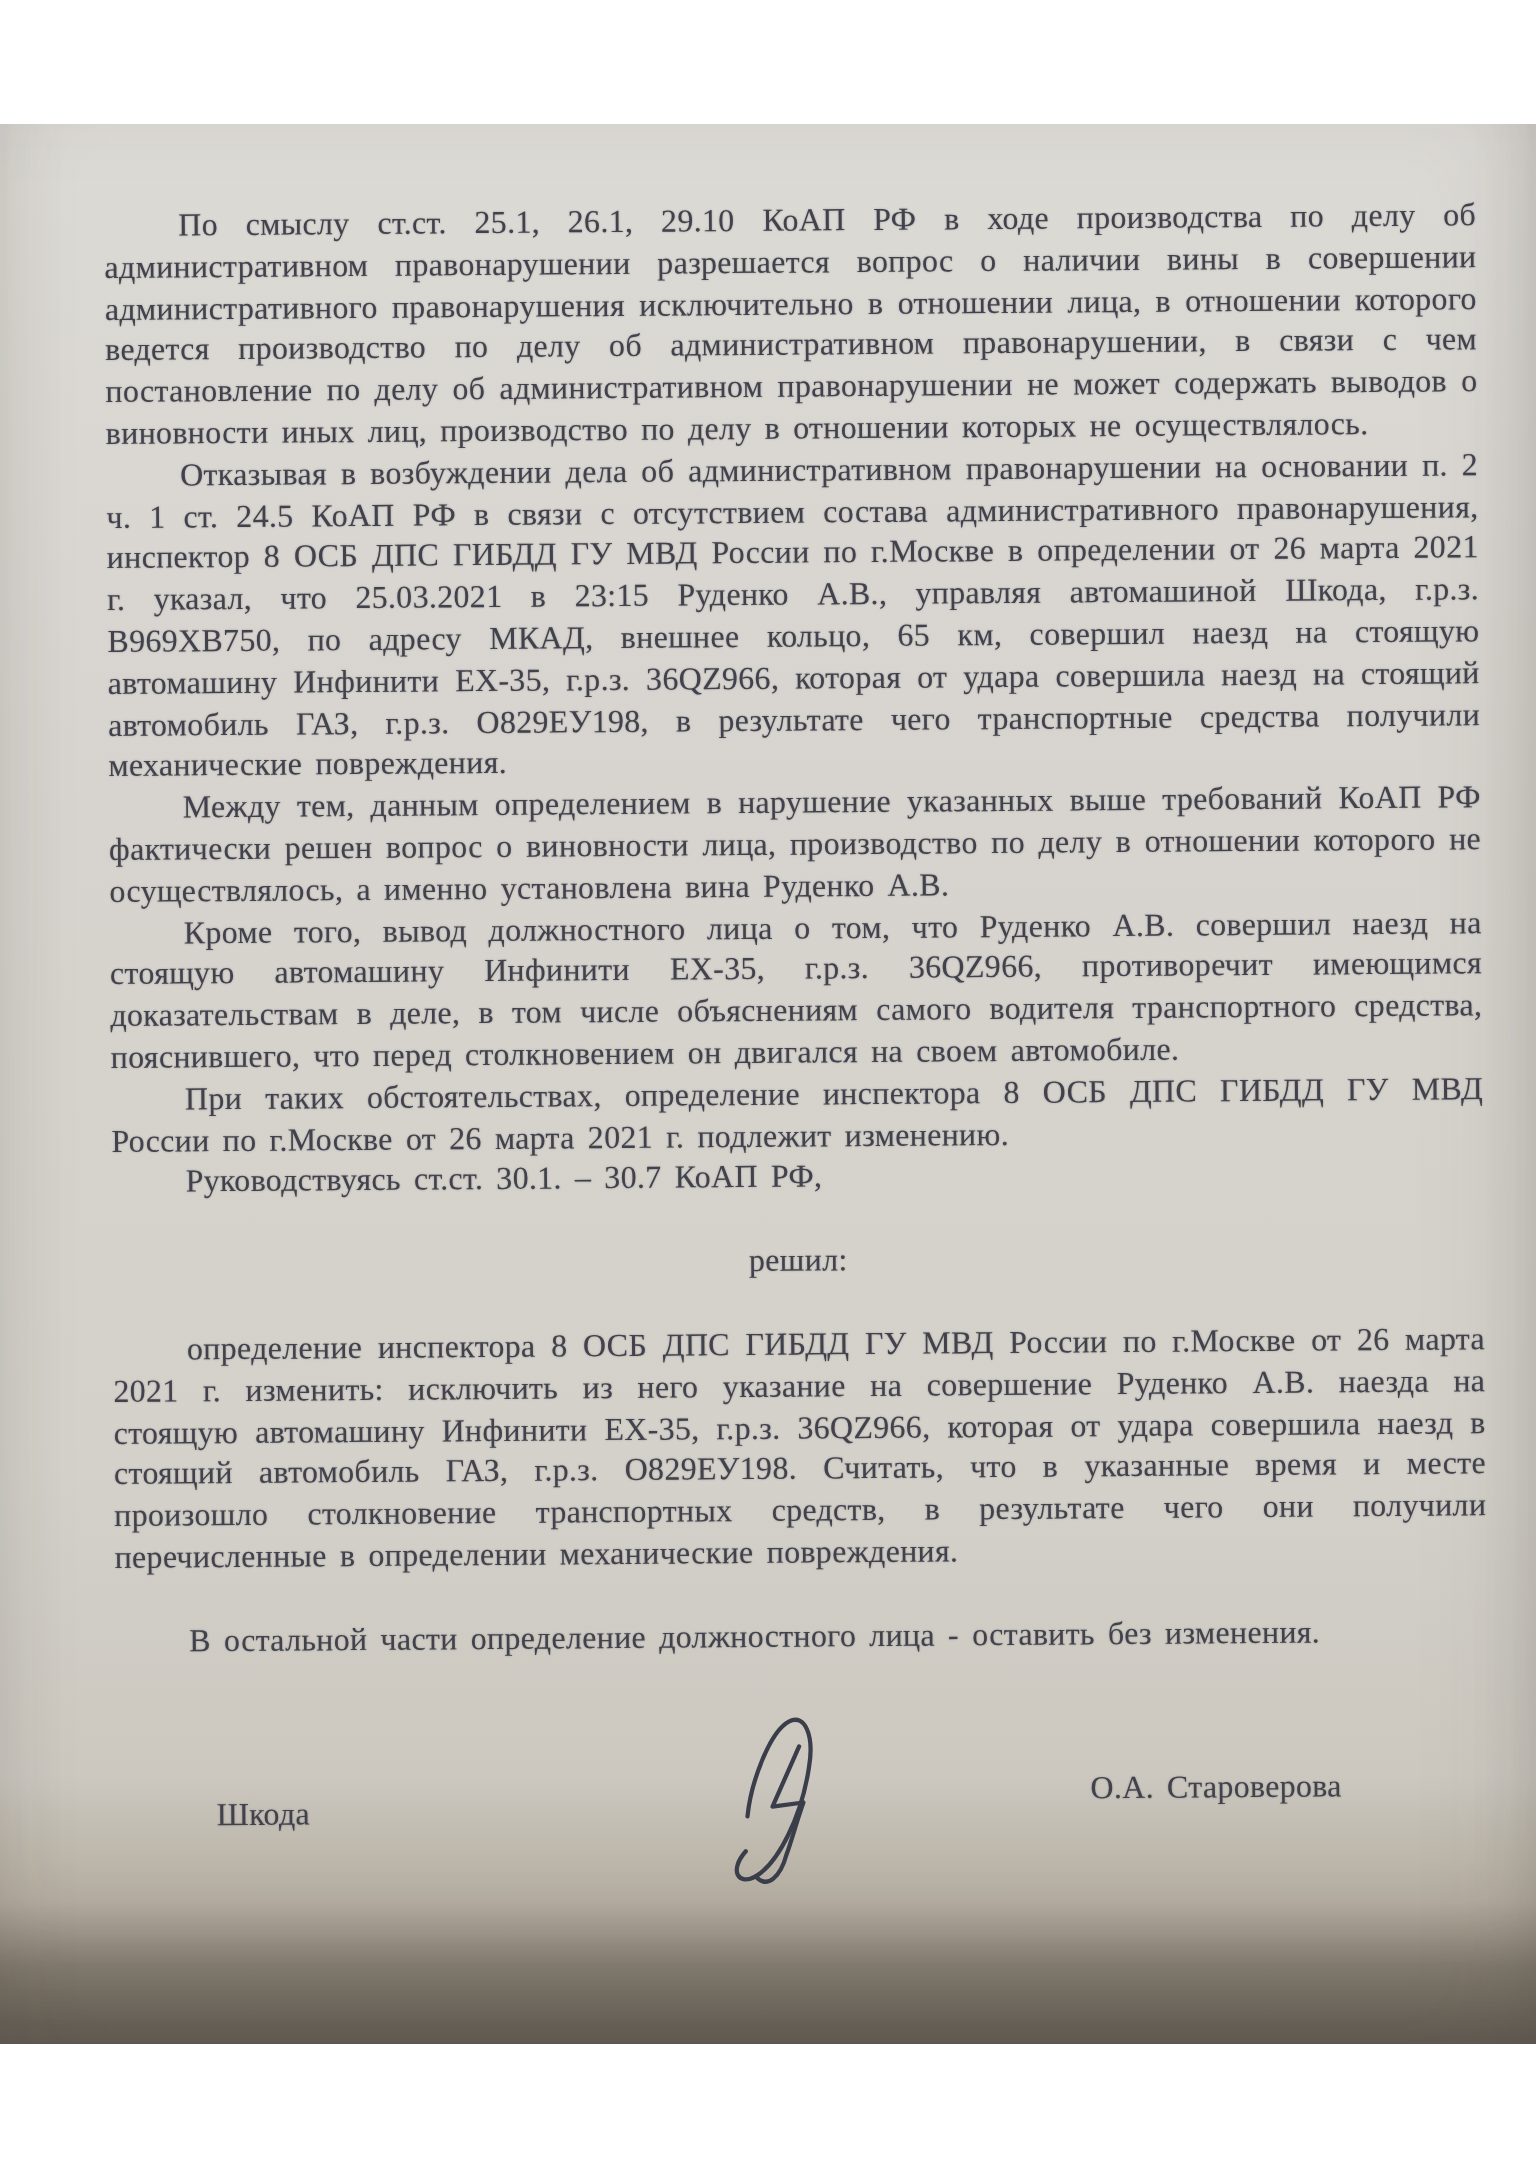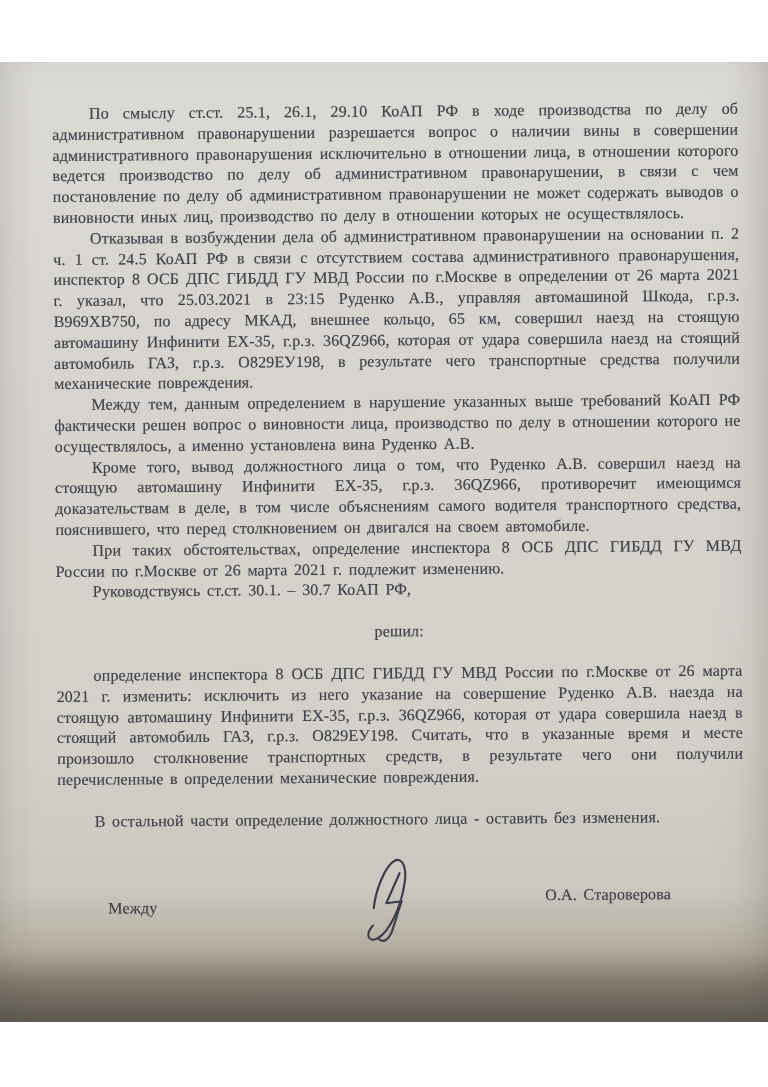--- a/index.html
+++ b/index.html
@@ -113,21 +113,21 @@
 
       <p class="para">Руководствуясь ст.ст. 30.1. – 30.7 КоАП РФ,</p>
 
       <p class="resolution">решил:</p>
 
       <p class="para">определение инспектора 8 ОСБ ДПС ГИБДД ГУ МВД России по г.Москве от 26 марта 2021 г. изменить: исключить из него указание на совершение Руденко А.В. наезда на стоящую автомашину Инфинити ЕХ-35, г.р.з. 36QZ966, которая от удара совершила наезд в стоящий автомобиль ГАЗ, г.р.з. О829ЕУ198. Считать, что в указанные время и месте произошло столкновение транспортных средств, в результате чего они получили перечисленные в определении механические повреждения.</p>
 
       <p class="para final-para">В остальной части определение должностного лица - оставить без изменения.</p>
 
       <div class="sig-row">
-        <span class="sig-label">Между</span>
+        <span class="sig-label">Шкода</span>
 
         <svg class="sig-glyph" viewBox="0 0 60 100" xmlns="http://www.w3.org/2000/svg" aria-hidden="true">
           <path stroke="#3a3e4a" d="M17,76 C8,86 13,94 22,89 C34,82 46,58 50,33 C53,16 48,5 40,9 C30,14 20,40 18,58"></path>
           <path stroke="#3a3e4a" d="M45,22 L31,53 L47,51 C43,62 41,70 38,78 C35,89 28,96 22,89"></path>
         </svg>
 
         <span class="sig-name">О.А. Староверова</span>
       </div>
 
     </div>

